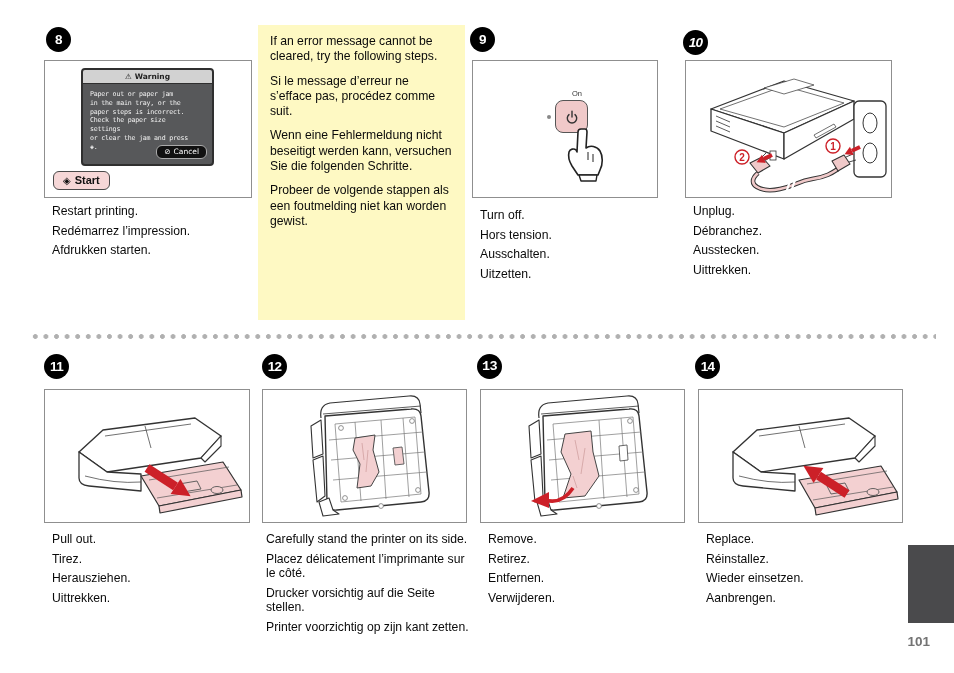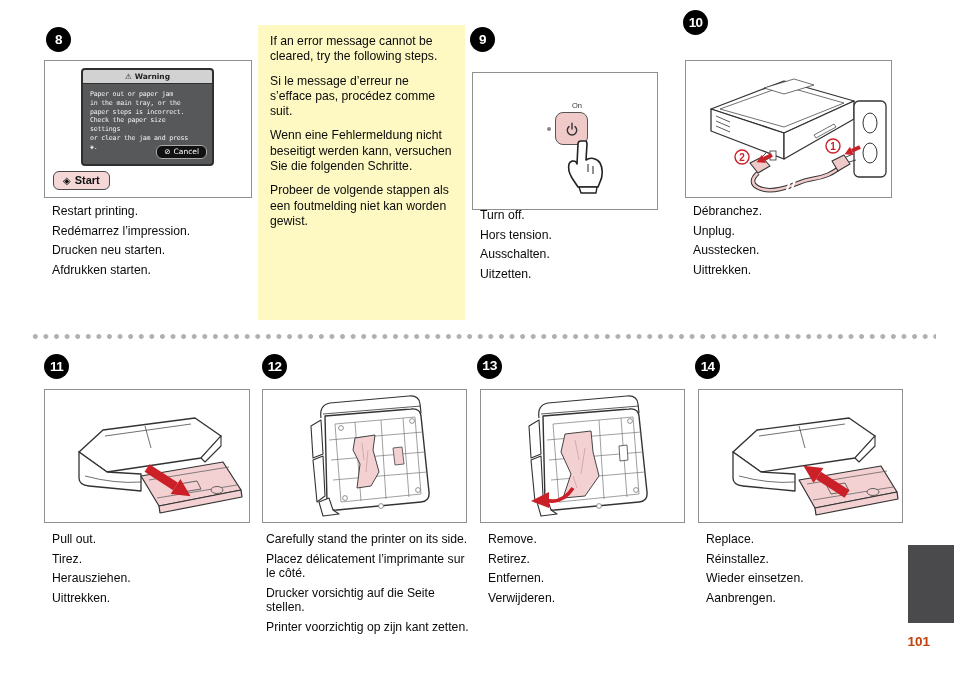--- a/index.html
+++ b/index.html
@@ -42,21 +42,21 @@
        justify-content:center;box-sizing:border-box;}
   .power-dot{position:absolute;left:2px;top:26px;width:4px;height:4px;border-radius:50%;background:#888;}
   .hand{position:absolute;left:15px;top:39px;}
 
   .divider{position:absolute;left:30px;top:334px;width:906px;height:5px;
        background-image:radial-gradient(circle,#b0b0b0 2.1px,transparent 2.6px);
        background-size:10.6px 5px;}
 
   .tab{position:absolute;left:908px;top:545px;width:46px;height:78px;background:#4a4a4c;}
   .pagenum{position:absolute;left:860px;top:634px;width:70px;text-align:right;
-       font-weight:bold;font-size:13.5px;color:#c2410c;}
+       font-weight:bold;font-size:13.5px;color:#737373;}
   svg{display:block;}
 </style>
 </head>
 <body>
 
 <div id="canvas">
 
   <div class="badge" style="left:46px;top:27px;">8</div>
   <div class="frame" style="left:44px;top:60px;width:208px;height:138px;">
     <div class="lcd">
@@ -77,33 +77,32 @@
       </div>
     </div>
     <div class="start-btn">
       <span class="dia">◈</span>
       <span>Start</span>
     </div>
   </div>
   <div class="caps" style="left:52px;top:204px;">
     <div>Restart printing.</div>
     <div>Redémarrez l’impression.</div>
-    <div>Drucken neu starten.</div>
     <div>Afdrukken starten.</div>
   </div>
 
   <div class="note">
     <p>If an error message cannot be cleared, try the following steps.</p>
     <p>Si le message d’erreur ne s’efface pas, procédez comme suit.</p>
     <p>Wenn eine Fehlermeldung nicht beseitigt werden kann, versuchen Sie die folgenden Schritte.</p>
     <p>Probeer de volgende stappen als een foutmelding niet kan worden gewist.</p>
   </div>
 
   <div class="badge" style="left:470px;top:27px;">9</div>
-  <div class="frame" style="left:472px;top:72px;width:186px;height:138px;">
+  <div class="frame" style="left:472px;top:60px;width:186px;height:138px;">
     <div class="power-scene">
       <span class="on-label">On</span>
       <span class="power-dot"></span>
       <div class="power-btn">
         <svg width="20" height="20" viewBox="0 0 34 34">
           <path d="M11.9 12.9 A8 8 0 1 0 22.1 12.9" fill="none" stroke="#333" stroke-width="2.4" stroke-linecap="round"></path>
           <line x1="17" y1="7" x2="17" y2="17" stroke="#333" stroke-width="2.4" stroke-linecap="round"></line>
         </svg>
       </div>
       <svg class="hand" width="52" height="58" viewBox="0 0 52 58">
@@ -113,21 +112,21 @@
       </svg>
     </div>
   </div>
   <div class="caps" style="left:480px;top:208px;">
     <div>Turn off.</div>
     <div>Hors tension.</div>
     <div>Ausschalten.</div>
     <div>Uitzetten.</div>
   </div>
 
-  <div class="badge" style="left:683px;top:10px;">10</div>
+  <div class="badge" style="left:683px;top:30px;font-style:italic;">10</div>
   <div class="frame" style="left:685px;top:60px;width:207px;height:138px;">
     <svg width="205" height="136" viewBox="0 0 205 136">
 
       <path d="M25 48 L98 20 L168 40 L98 72 Z" fill="#fff" stroke="#333" stroke-width="1.3" stroke-linejoin="round"></path>
       <path d="M34 48 L98 25 L158 42 L98 66 Z" fill="none" stroke="#333" stroke-width="0.7"></path>
       <path d="M78 27 L108 18 L128 24 L98 33 Z" fill="#fff" stroke="#333" stroke-width="0.7"></path>
       <path d="M25 48 L25 70 L98 98 L98 72 Z" fill="#fff" stroke="#333" stroke-width="1.3" stroke-linejoin="round"></path>
       <path d="M168 40 L168 58 L98 98 L98 72 Z" fill="#fff" stroke="#333" stroke-width="1.3" stroke-linejoin="round"></path>
       <path d="M30 55 L44 61 M30 60 L44 66 M30 65 L44 71" stroke="#333" stroke-width="0.8"></path>
       <path d="M128 74 L148 63 L150 66 L130 77 Z" fill="#fff" stroke="#333" stroke-width="0.7"></path>
@@ -153,22 +152,22 @@
       </g>
       <circle cx="147" cy="85" r="7" fill="#fff" stroke="#cc2028" stroke-width="1.4"></circle>
       <text x="147" y="89" text-anchor="middle" font-size="10" font-weight="bold" fill="#cc2028">1</text>
       <g transform="translate(174,86) rotate(155)">
         <rect x="0" y="-2" width="9" height="4" fill="#cc2028"></rect>
         <polygon points="9,-4.5 17,0 9,4.5" fill="#cc2028"></polygon>
       </g>
     </svg>
   </div>
   <div class="caps" style="left:693px;top:204px;">
+    <div>Unplug.</div>
     <div>Débranchez.</div>
-    <div>Unplug.</div>
     <div>Ausstecken.</div>
     <div>Uittrekken.</div>
   </div>
 
   <div class="divider"></div>
 
   <div class="badge" style="left:44px;top:354px;">11</div>
   <div class="frame" style="left:44px;top:389px;width:206px;height:134px;">
     <svg width="204" height="132" viewBox="0 0 204 132">
       <path d="M34 62 L58 40 L150 28 L176 46 L156 68 L62 82 Z" fill="#fff" stroke="#333" stroke-width="1.4" stroke-linejoin="round"></path>

